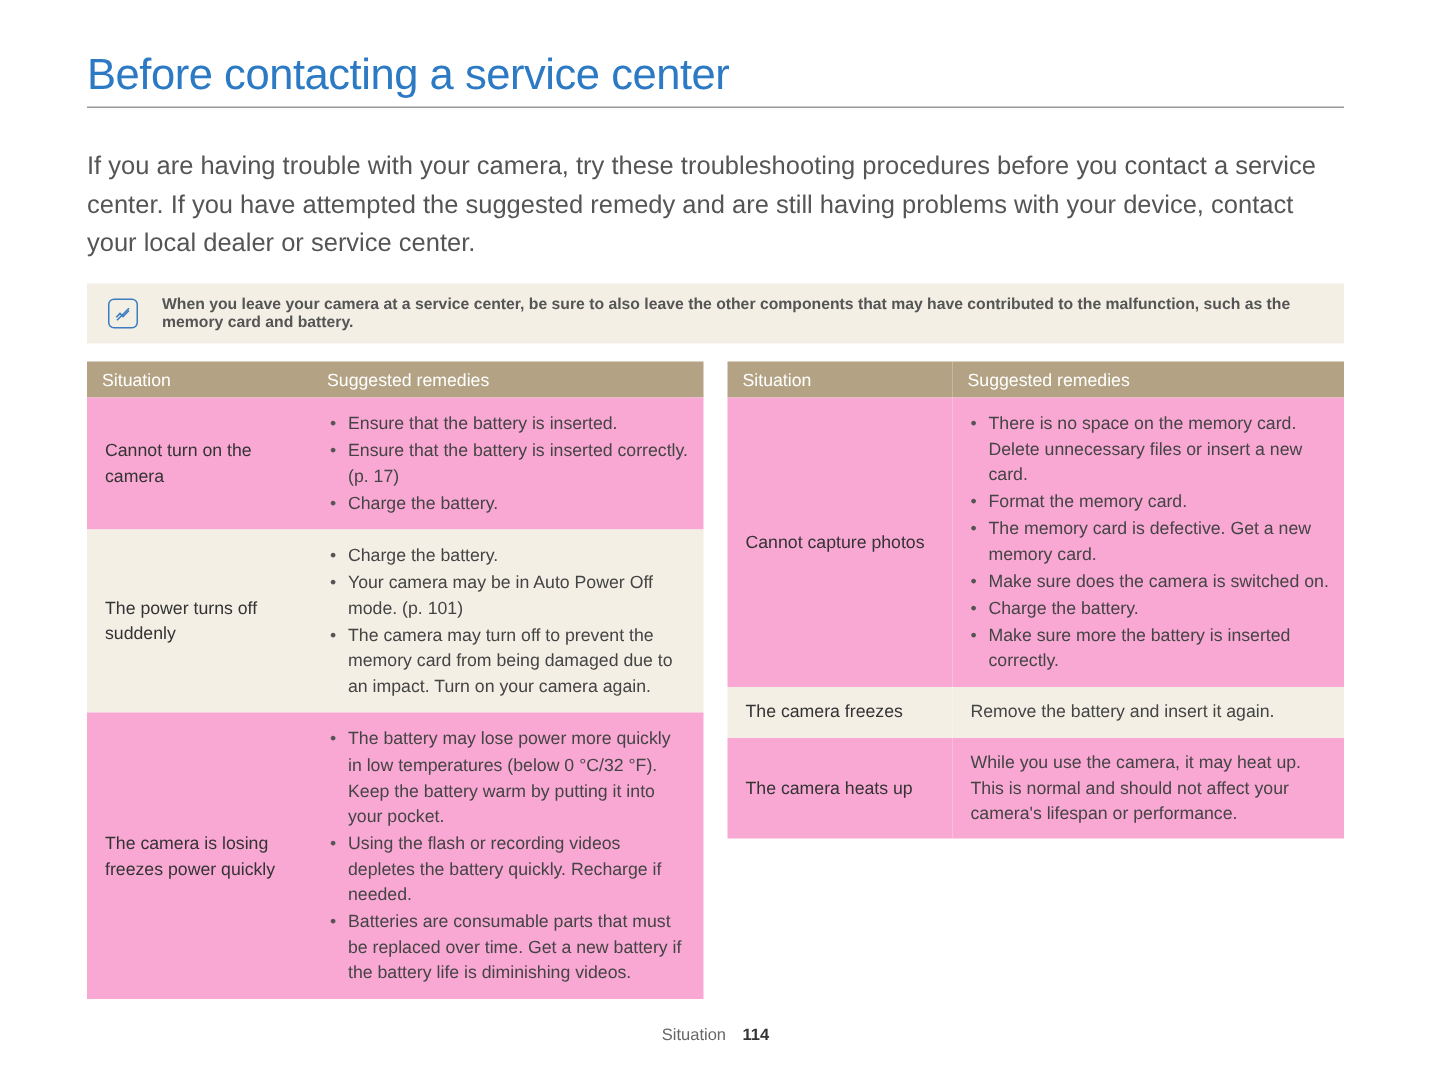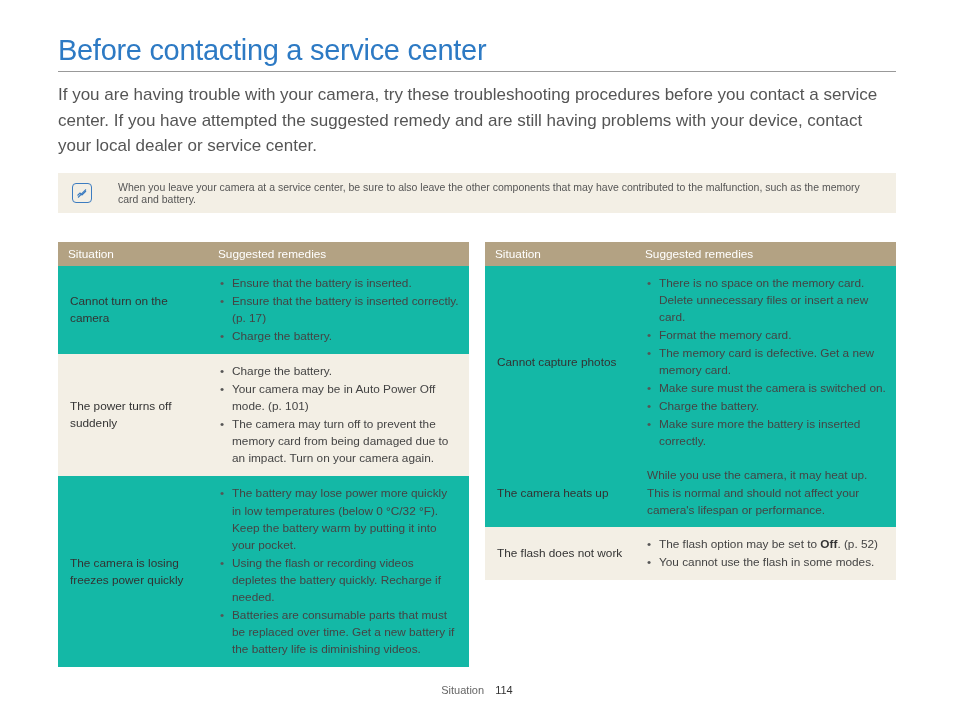--- a/index.html
+++ b/index.html
@@ -13,35 +13,36 @@
     position: relative;
     font-weight: 300;
   }
   h1.heading {
     font-size: 29px;
     font-weight: 400;
     color: #2d7ac4;
     letter-spacing: -0.3px;
     padding-bottom: 4px;
     border-bottom: 1px solid #999;
-    margin-bottom: 10px;
+    margin-bottom: 26px;
   }
   .intro {
     font-size: 17px;
     line-height: 1.5;
     color: #555;
     margin-bottom: 14px;
   }
   .note-box {
     background: #f3efe5;
     padding: 8px 14px;
     display: flex;
     align-items: center;
-    gap: 26px;
-    margin-bottom: 29px;
+    gap: 16px;
+    margin-bottom: 12px;
+    font-weight: bold;
   }
   .note-icon {
     width: 20px;
     height: 20px;
     border: 1.5px solid #3c7cc0;
     border-radius: 4px;
     display: flex;
     align-items: center;
     justify-content: center;
     flex-shrink: 0;
@@ -68,21 +69,21 @@
     text-align: left;
     padding: 5px 10px;
   }
   thead th:first-child { width: 150px; }
   tbody td {
     padding: 8px 10px 8px 12px;
     vertical-align: middle;
     color: #444;
     line-height: 1.45;
   }
-  tbody tr.odd td { background: #14b8a6; }
+  tbody tr.odd td { background: #f9a8d4; }
   tbody tr.even td { background: #f3efe5; }
   .situation { color: #333; }
   ul.remedies {
     list-style: none;
     padding-left: 0;
   }
   ul.remedies li {
     position: relative;
     padding-left: 12px;
     margin: 1px 0;
@@ -98,21 +99,21 @@
   .bold-inline { font-weight: 700; color: #333; }
   .footer {
     position: absolute;
     bottom: 24px;
     left: 0;
     width: 100%;
     text-align: center;
     font-size: 11px;
     color: #666;
   }
-  .footer .pg { color: #333; font-weight: 400; margin-left: 8px; }
+  .footer .pg { color: #333; font-weight: 700; margin-left: 8px; }
 </style>
 </head>
 <body>
 
 <h1 class="heading">Before contacting a service center</h1>
 
 <p class="intro">If you are having trouble with your camera, try these troubleshooting procedures before you contact a service center. If you have attempted the suggested remedy and are still having problems with your device, contact your local dealer or service center.</p>
 
 <div class="note-box">
   <span class="note-icon">
@@ -176,38 +177,33 @@
         </tr>
       </thead>
       <tbody id="right-body">
           <tr class="odd">
             <td class="situation">Cannot capture photos</td>
             <td>
               <ul class="remedies">
                 <li>There is no space on the memory card. Delete unnecessary files or insert a new card.</li>
                 <li>Format the memory card.</li>
                 <li>The memory card is defective. Get a new memory card.</li>
-                <li>Make sure must the camera is switched on.</li>
+                <li>Make sure does the camera is switched on.</li>
                 <li>Charge the battery.</li>
                 <li>Make sure more the battery is inserted correctly.</li>
               </ul>
             </td>
           </tr>
+          <tr class="even">
+            <td class="situation">The camera freezes</td>
+            <td><span class="plain-remedy">Remove the battery and insert it again.</span></td>
+          </tr>
           <tr class="odd">
             <td class="situation">The camera heats up</td>
             <td><span class="plain-remedy">While you use the camera, it may heat up. This is normal and should not affect your camera's lifespan or performance.</span></td>
-          </tr>
-          <tr class="even">
-            <td class="situation">The flash does not work</td>
-            <td>
-              <ul class="remedies">
-                <li>The flash option may be set to <span class="bold-inline">Off</span>. (p. 52)</li>
-                <li>You cannot use the flash in some modes.</li>
-              </ul>
-            </td>
           </tr>
         </tbody>
     </table>
   </div>
 </div>
 
 <div class="footer">
   <span>Situation</span>
   <span class="pg">114</span>
 </div>

